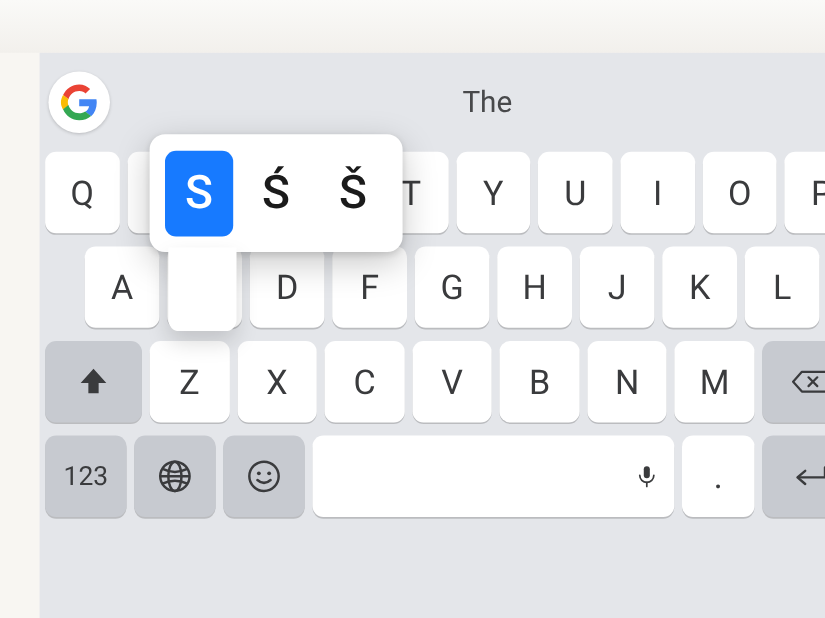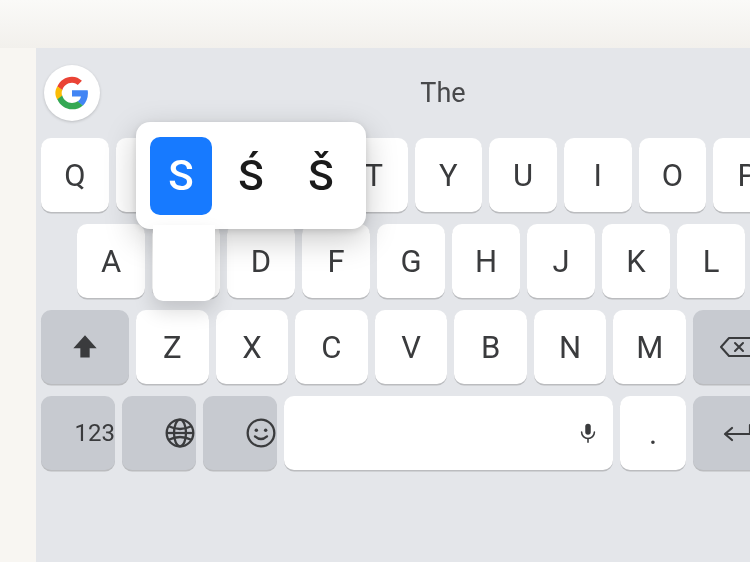--- a/index.html
+++ b/index.html
@@ -102,21 +102,20 @@
       padding: 0 0px;
     }
     .key.special {
       background: #c7cad0;
     }
     .key.shift, .key.del {
       flex: 0 0 88px;
     }
     .key.k123, .key.globe, .key.emoji {
       flex: 0 0 74px;
-      justify-content: flex-end;
     }
     .key.space {
       flex: 1;
     }
     .key.period {
       flex: 0 0 66px;
     }
     .key.enter {
       flex: 0 0 88px;
     }

